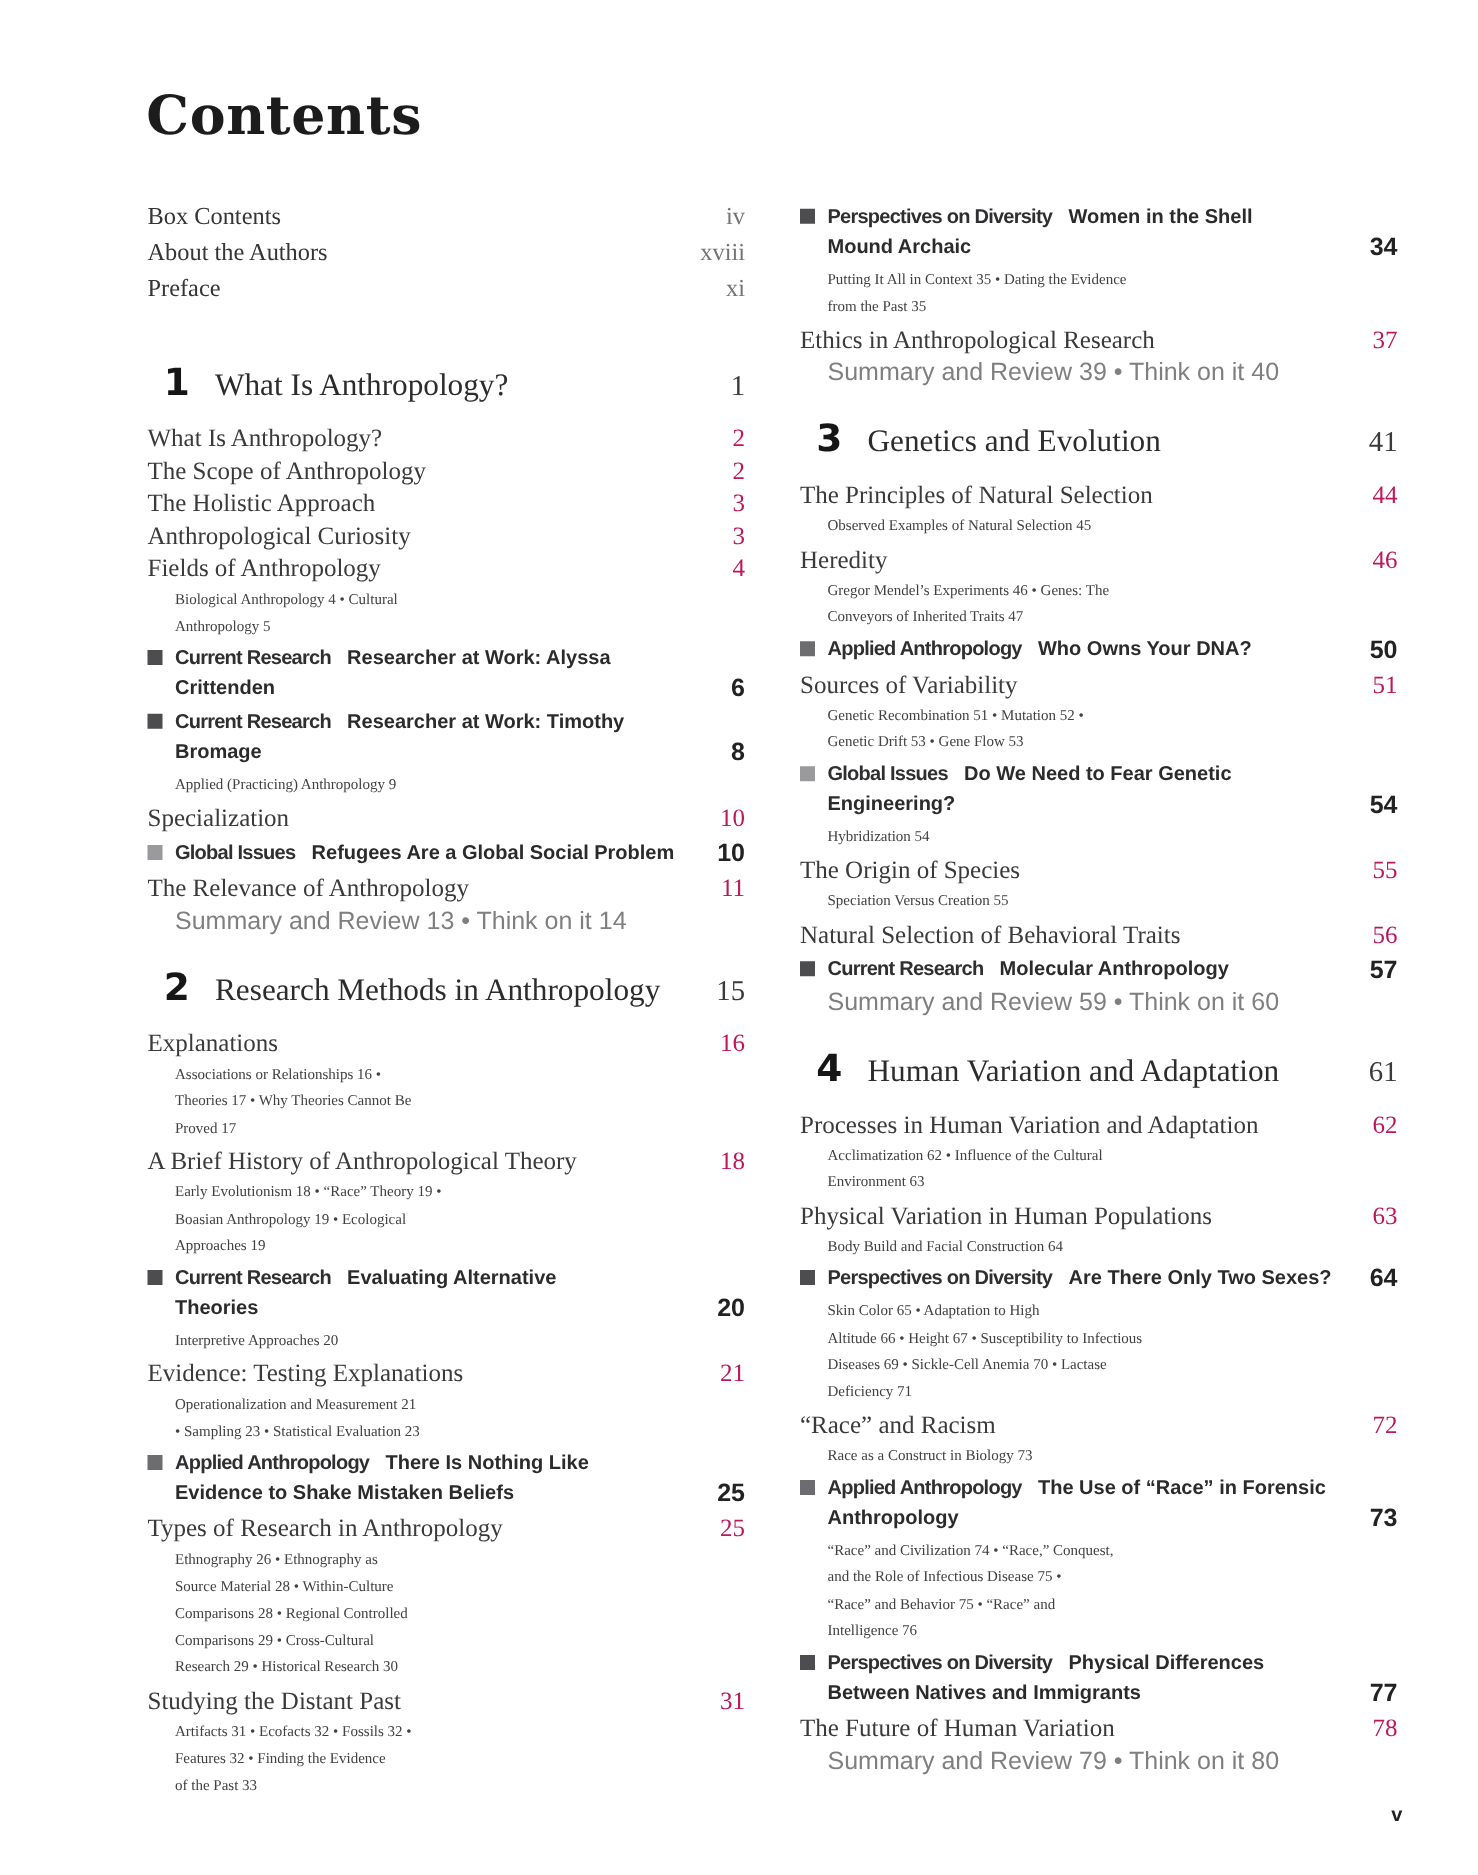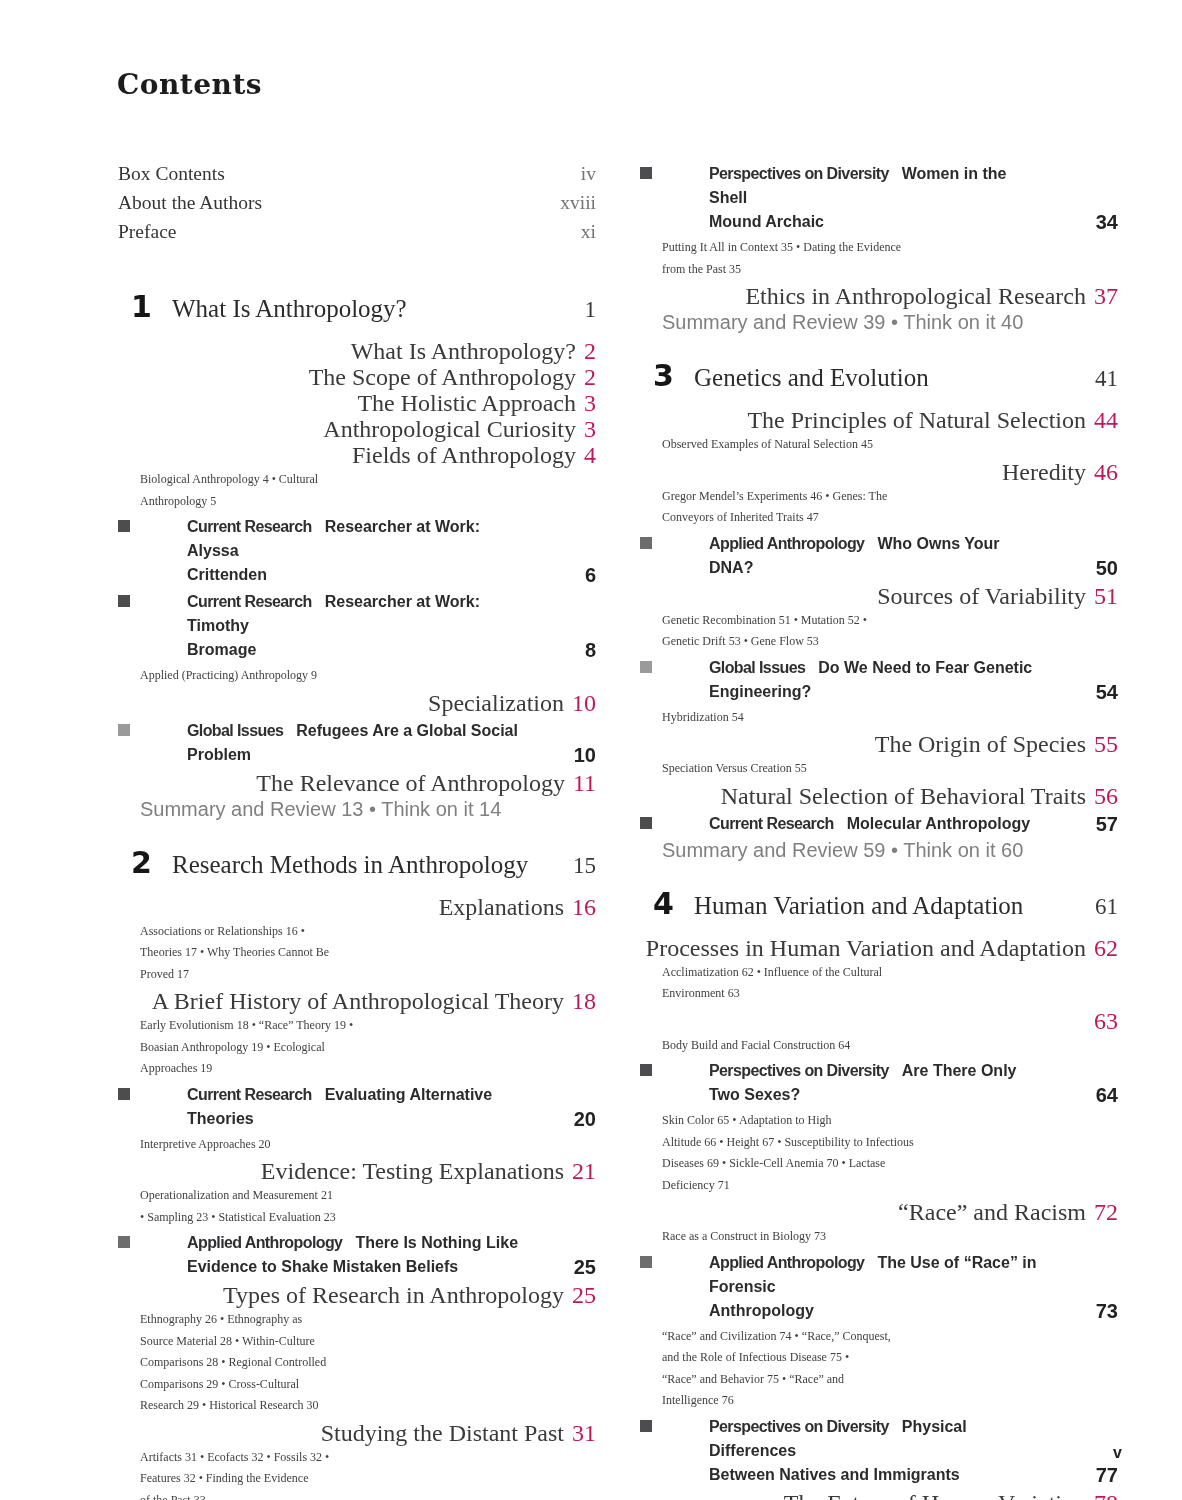--- a/index.html
+++ b/index.html
@@ -8,21 +8,21 @@
     background:#ffffff;
     position:relative;
     overflow:hidden;
     font-family:"Liberation Serif", serif;
     -webkit-font-smoothing:antialiased;
   }
   .page-title{
     position:absolute;left:117px;top:68px;
     font-family:"DejaVu Serif", serif;
     font-weight:bold;
-    font-size:28px;
+    font-size:43px;
     letter-spacing:0.5px;
     color:#1c1c1c;
   }
   .col{
     position:absolute;top:159px;width:478px;
   }
   .col-left{left:118px;}
   .col-right{left:640px;}
 
   
@@ -45,40 +45,39 @@
   }
   .ch-title{
     flex:1;font-size:25px;color:#2c2c2c;line-height:34px;
   }
   .ch-page{
     font-size:23px;color:#3a3a3a;margin-left:10px;
   }
 
   
   .main-item{
-    display:flex;justify-content:flex-end;align-items:baseline;
-    font-size:24px;line-height:26px;color:#3a3a3a;
+    display:flex;justify-content:space-between;align-items:baseline;
+    font-size:20px;line-height:26px;color:#3a3a3a;
   }
   .main-page{color:#be185d;margin-left:8px;flex:none;}
 
   
   .sub-item{
     margin:1px 0 3px 22px;
     font-size:12px;line-height:21.5px;color:#414141;
     white-space:pre-line;
   }
 
   
   .feature{
     display:flex;align-items:flex-start;
     margin:3px 0;
     font-family:"Liberation Sans", sans-serif;
     font-weight:bold;
     line-height:24px;
-    gap:47px;
   }
   .f-bullet{
     width:12px;height:12px;flex:none;
     margin-top:5px;background:#4d4d4f;
   }
   .f-content{
     flex:1;margin-left:10px;
     font-size:16px;color:#2b2b2b;
   }
   .f-label{
@@ -302,20 +301,21 @@
       <span class="ch-title">Human Variation and Adaptation</span>
       <span class="ch-page">61</span>
     </div>
     <div class="main-item">
       <span class="main-text">Processes in Human Variation and Adaptation</span>
       <span class="main-page">62</span>
     </div>
     <div class="sub-item">Acclimatization 62 • Influence of the Cultural
 Environment 63</div>
     <div class="main-item">
+      <span class="main-text">Physical Variation in Human Populations</span>
       <span class="main-page">63</span>
     </div>
     <div class="sub-item">Body Build and Facial Construction 64</div>
     <div class="feature">
       <span class="f-bullet" style="background: rgb(77, 77, 79);"></span>
       <span class="f-content"><span class="f-label">Perspectives on Diversity</span><span class="f-title">Are There Only Two Sexes?</span></span>
       <span class="f-page">64</span>
     </div>
     <div class="sub-item">Skin Color 65 • Adaptation to High
 Altitude 66 • Height 67 • Susceptibility to Infectious

